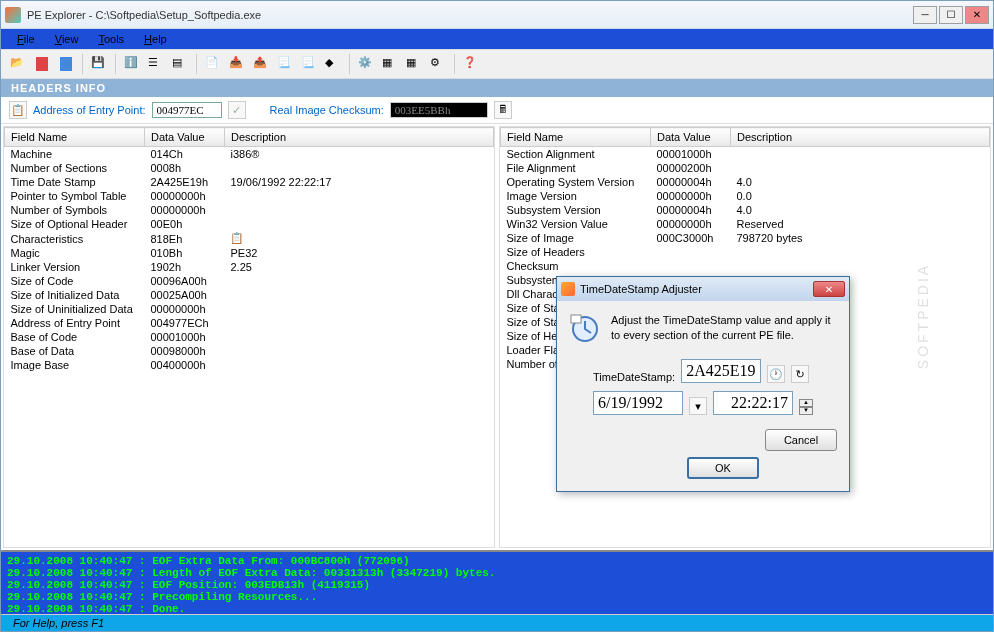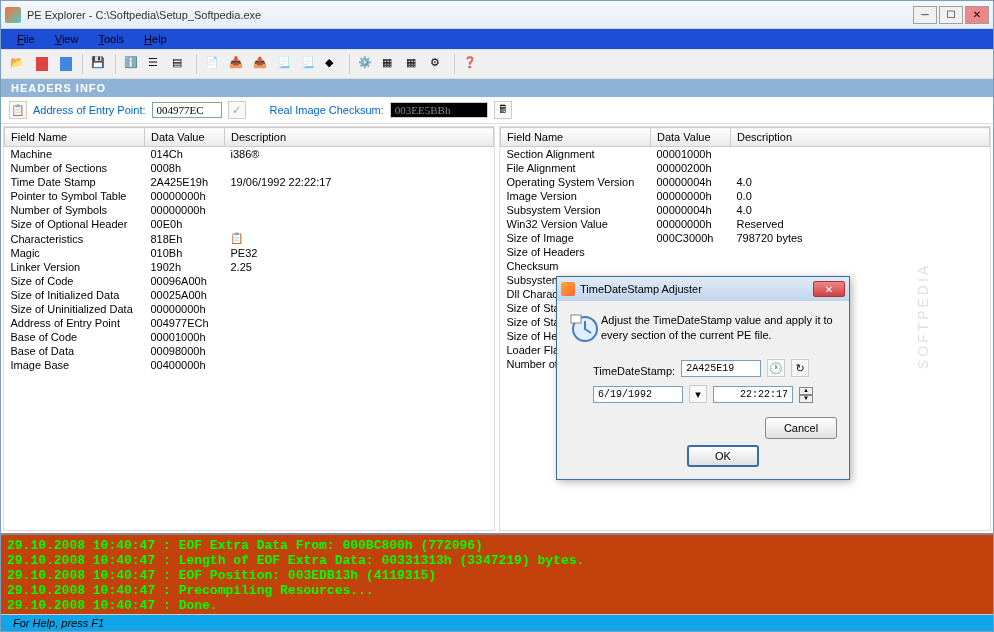--- a/index.html
+++ b/index.html
@@ -22,33 +22,33 @@
 .info-bar { display: flex; align-items: center; padding: 4px 8px; background: #fff; border-bottom: 1px solid #ddd; gap: 6px; }
 .info-label { color: #0066cc; cursor: pointer; text-align: center; }
 .info-input { border: 1px solid #7a9; padding: 1px 4px; font-family: Tahoma; font-size: 11px; width: 70px; }
 .info-input.disabled { background: #000000; color: #888; border-color: #ccc; width: 98px; }
 .small-icon-btn { width: 18px; height: 18px; border: 1px solid #ccc; cursor: pointer; display: flex; align-items: center; justify-content: center; background: #f8f8f8; }
 .tables-container { display: flex; flex: 1; min-height: 0; }
 .table-pane { flex: 1; overflow: auto; border: 1px solid #ddd; margin: 2px; }
 .data-table { width: 100%; border-collapse: collapse; font-size: 11px; }
 .data-table th { background: linear-gradient(#fff, #e8e8e8); border: 1px solid #ccc; padding: 3px 6px; text-align: left; font-weight: normal; }
 .data-table td { padding: 1px 6px; white-space: nowrap; }
-.console { background: #c2410c; color: #0f0; font-family: 'Courier New', monospace; font-size: 13px; padding: 3px 6px; height: 81px; overflow: auto; border-top: 2px solid #888; }
+.console { background: #1d4ed8; color: #0f0; font-family: 'Courier New', monospace; font-size: 11px; padding: 3px 6px; height: 64px; overflow: auto; border-top: 2px solid #888; }
 .console-line { white-space: nowrap; font-weight: bold; }
 .statusbar { background: #0ea5e9; border-top: 1px solid #ccc; padding: 2px 12px; font-style: italic; }
 .dialog { position: absolute; left: 556px; top: 276px; width: 294px; background: #f0f0f0; border: 1px solid #3a6ea5; box-shadow: 2px 2px 8px rgba(0,0,0,0.3); }
 .dialog-titlebar { background: linear-gradient(#e0eaf5, #c0d5ed); height: 24px; display: flex; align-items: center; padding: 0 4px; }
 .dialog-title-icon { width: 14px; height: 14px; background: linear-gradient(135deg,#ffaa33,#ff6633); margin-right: 5px; border-radius: 2px; }
 .dialog-title { flex: 1; font-size: 11px; }
 .dialog-close { width: 32px; height: 16px; background: linear-gradient(#e88,#c44); border: 1px solid #a33; border-radius: 2px; color: #fff; display: flex; align-items: center; justify-content: center; cursor: pointer; font-size: 10px; }
 .dialog-body { padding: 12px; }
-.dialog-msg { display: flex; margin-bottom: 14px; }
+.dialog-msg { display: flex; gap: 10px; margin-bottom: 14px; }
 .dialog-msg-icon { width: 32px; height: 32px; flex-shrink: 0; }
 .dialog-row { display: flex; align-items: flex-end; gap: 6px; margin-bottom: 8px; padding-left: 24px; }
-.dlg-input { border: 1px solid #7b9ebd; padding: 2px 4px; font-family: Liberation Mono, monospace; font-size: 10px; }
+.dlg-input { border: 1px solid #7b9ebd; padding: 2px 4px; font-family: Liberation Serif, serif; font-size: 16px; }
 .dlg-btns { display: flex; justify-content: flex-end; gap: 6px; margin-top: 14px; }
 .dlg-btn { width: 72px; height: 22px; border: 1px solid #888; background: linear-gradient(#fff,#e0e0e0); cursor: pointer; font-size: 11px; border-radius: 3px; }
 .dlg-btn.default { border: 2px solid #3a6ea5; margin-top: 28px; }
 .spinner-btn { width: 14px; height: 8px; border: 1px solid #888; background: #eee; display: block; font-size: 6px; line-height: 5px; text-align: center; cursor: pointer; }
 .watermark { position: absolute; right: 18px; top: 50%; transform: translateY(-50%) rotate(-90deg); transform-origin: center; color: #e0e0e0; font-size: 14px; letter-spacing: 3px; pointer-events: none; }
 </style>
 </head>
 <body>
 
 <div class="window-border">

